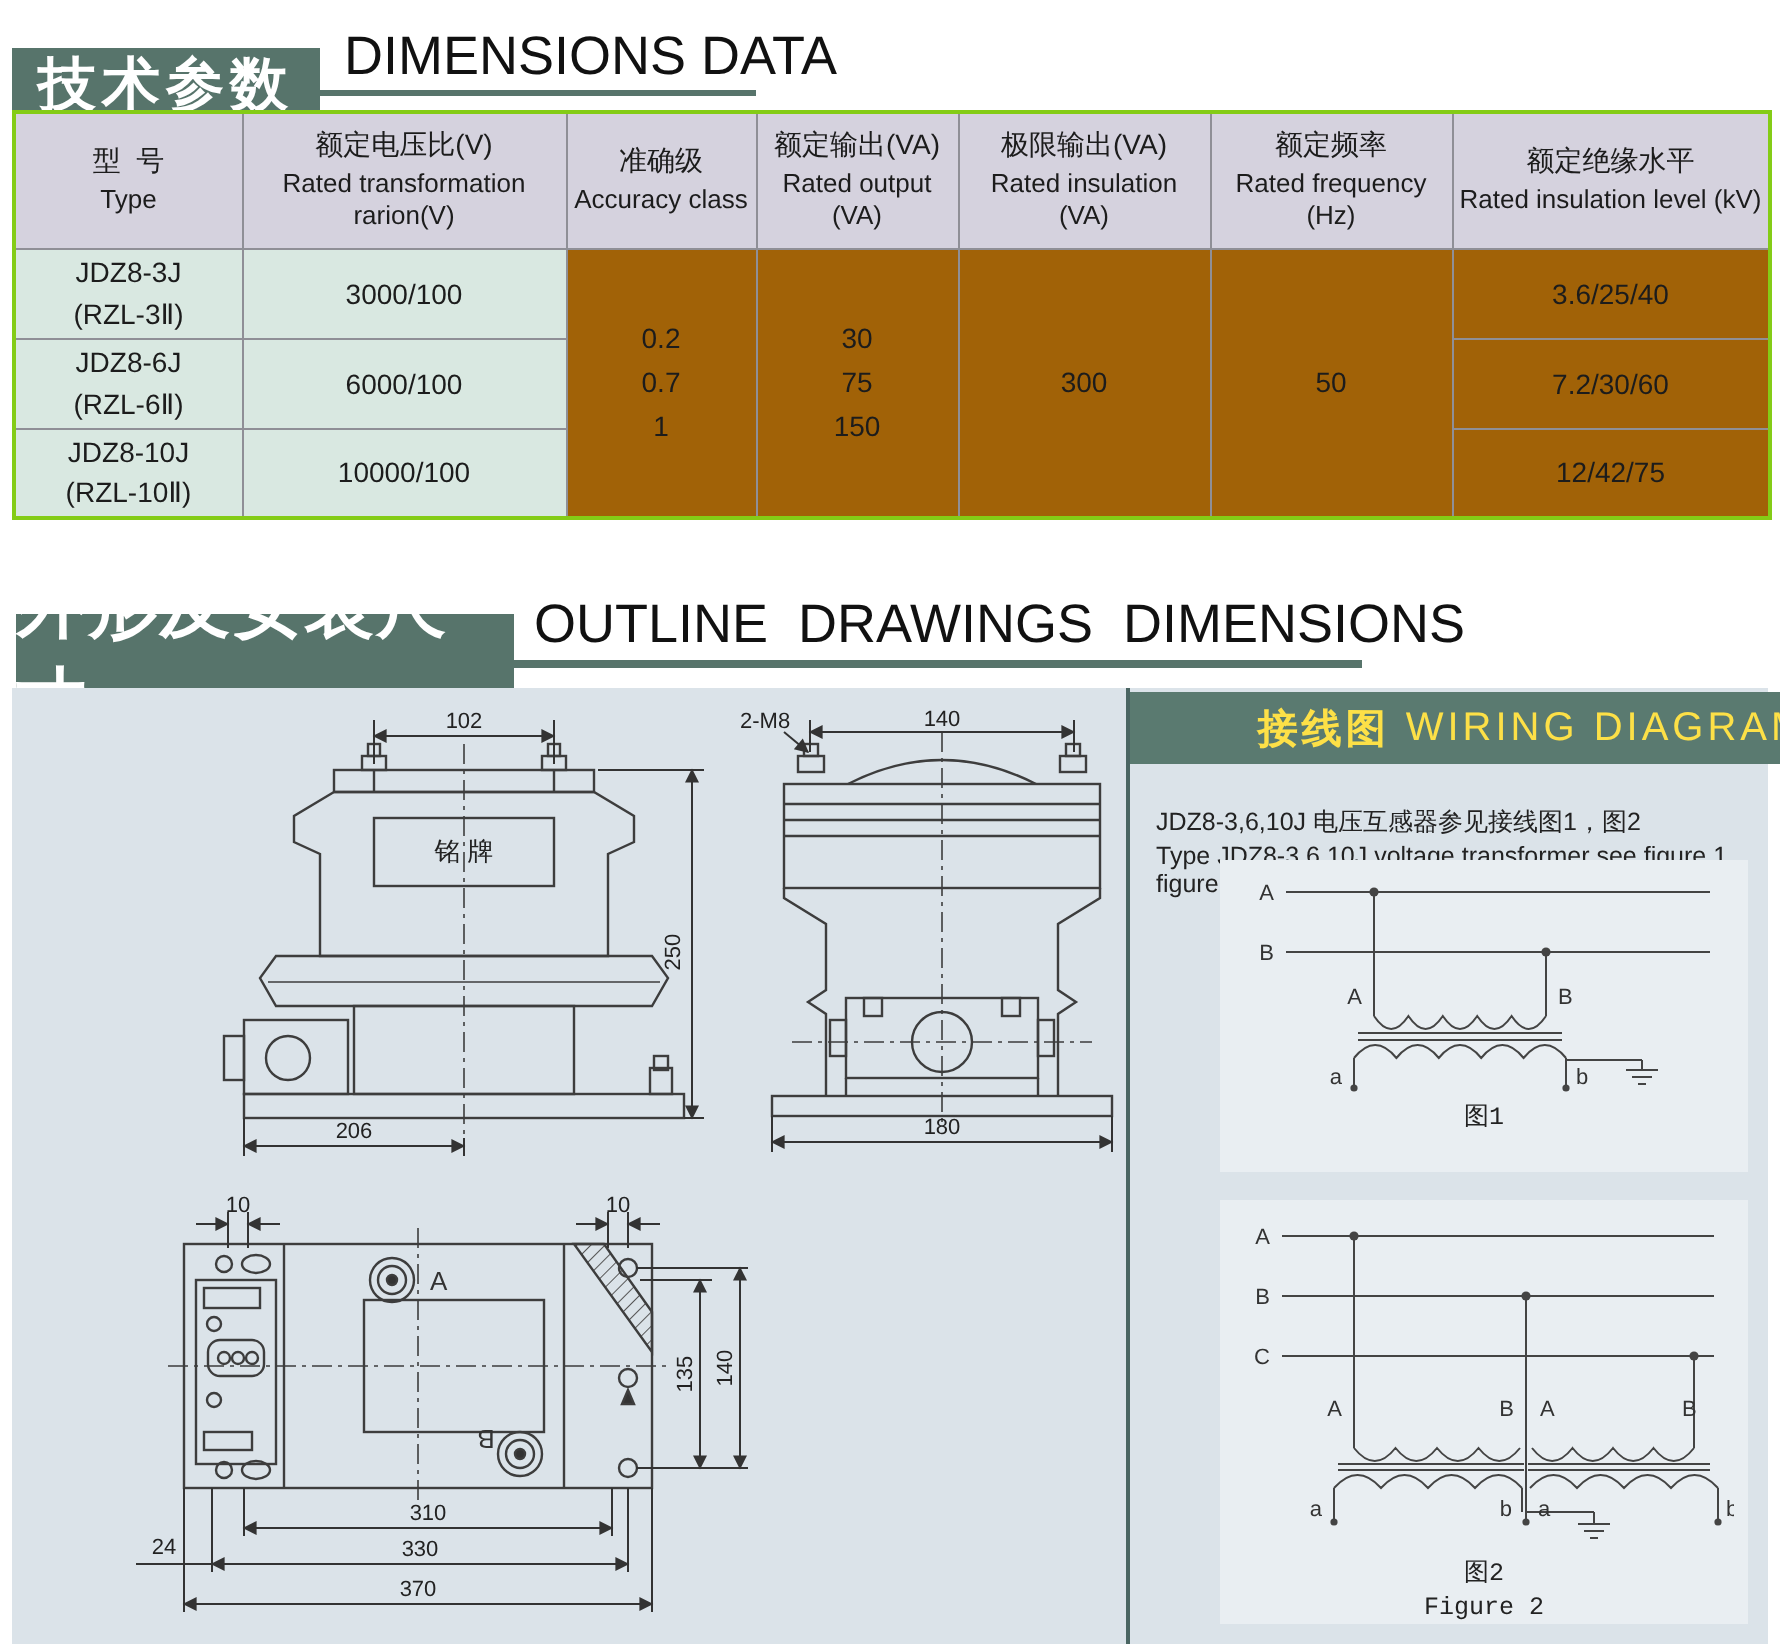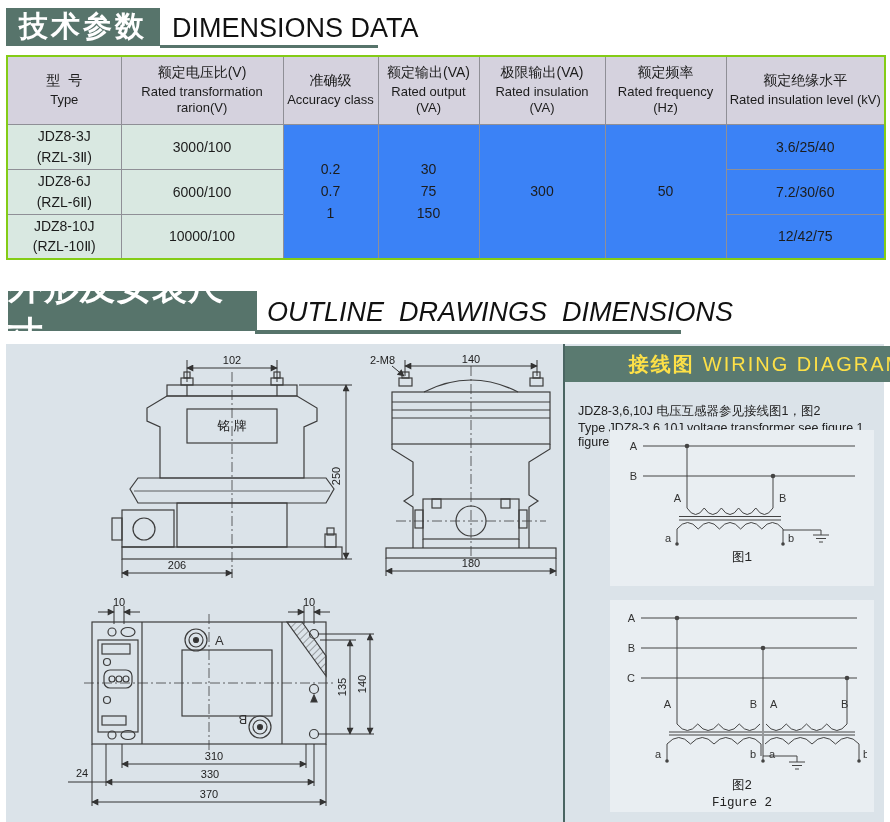--- a/index.html
+++ b/index.html
@@ -1,34 +1,34 @@
 <!DOCTYPE html>
 <html><head>
 <meta charset="utf-8">
 <style>
   html,body{margin:0;padding:0;background:#fff;}
   #page{position:relative;width:890px;height:822px;background:#ffffff;overflow:hidden;
         font-family:"Liberation Sans","DejaVu Sans",sans-serif;color:#1c1c1c;}
 
   
   .sec-box{position:absolute;background:#57746b;color:#fff;font-weight:bold;
-           display:flex;align-items:center;justify-content:center;letter-spacing:3px;}
+           display:flex;align-items:center;justify-content:center;letter-spacing:3px;margin-top:16px;}
   .sec-en{position:absolute;color:#111;font-size:27px;white-space:pre;}
   .sec-underline{position:absolute;background:#57746b;}
 
   
   #tech-table{position:absolute;left:6px;top:55px;width:878px;border-collapse:collapse;table-layout:fixed;}
   #tech-table td{border:1px solid #8f8f96;text-align:center;vertical-align:middle;
                  font-size:14px;padding:0 2px;}
   #tech-table{border:2px solid #84cc16;}
   .hdr-cell{background:#d5d2de;}
   .hdr-zh{font-size:14px;white-space:pre;}
   .hdr-en{font-size:13px;line-height:1.25;margin-top:2px;}
   .col-teal{background:#d9e8e1;}
-  .col-cream{background:#3b82f6;}
+  .col-cream{background:#a16207;}
   .two-line{line-height:1.45;font-size:14px;}
   .stack{line-height:22px;}
 
   
   #panel{position:absolute;left:6px;top:344px;width:878px;height:478px;background:#dbe3e9;}
   #divider{position:absolute;left:557px;top:0;width:2px;height:478px;background:#4a6562;}
   #wiring-band{position:absolute;left:559px;top:2px;width:323px;height:36px;background:#5a7a70;
                display:flex;align-items:center;justify-content:center;color:#fde047;padding-left:40px;}
   #wiring-band .zh{font-size:20px;font-weight:bold;letter-spacing:2px;margin-right:8px;}
   #wiring-band .en{font-size:20px;letter-spacing:2px;}
@@ -123,21 +123,21 @@
         <div>JDZ8-10J</div>
         <div>(RZL-10Ⅱ)</div>
       </td>
       <td class="col-teal">10000/100</td>
       <td class="col-cream">12/42/75</td>
     </tr>
   </tbody>
     </table>
 
   <div class="sec-box" style="left:8px;top:291px;width:249px;height:40px;font-size:35px;letter-spacing:1px;">外形及安装尺寸</div>
-  <div class="sec-en" style="left:267px;top:291px;line-height:42px;font-style:italic;">OUTLINE  DRAWINGS  DIMENSIONS</div>
+  <div class="sec-en" style="left:267px;top:291px;line-height:42px;">OUTLINE  DRAWINGS  DIMENSIONS</div>
   <div class="sec-underline" style="left:255px;top:330px;width:426px;height:4px;"></div>
 
   <div id="panel">
     <div id="divider"></div>
 
     <svg style="position:absolute;left:78px;top:10px;" width="285" height="232" viewBox="0 0 285 232">
       <defs>
         <marker id="ar1" viewBox="0 0 10 10" refX="9" refY="5" markerWidth="9" markerHeight="7" orient="auto-start-reverse">
           <path d="M0,0 L10,5 L0,10 Z" fill="#333"></path>
         </marker>

